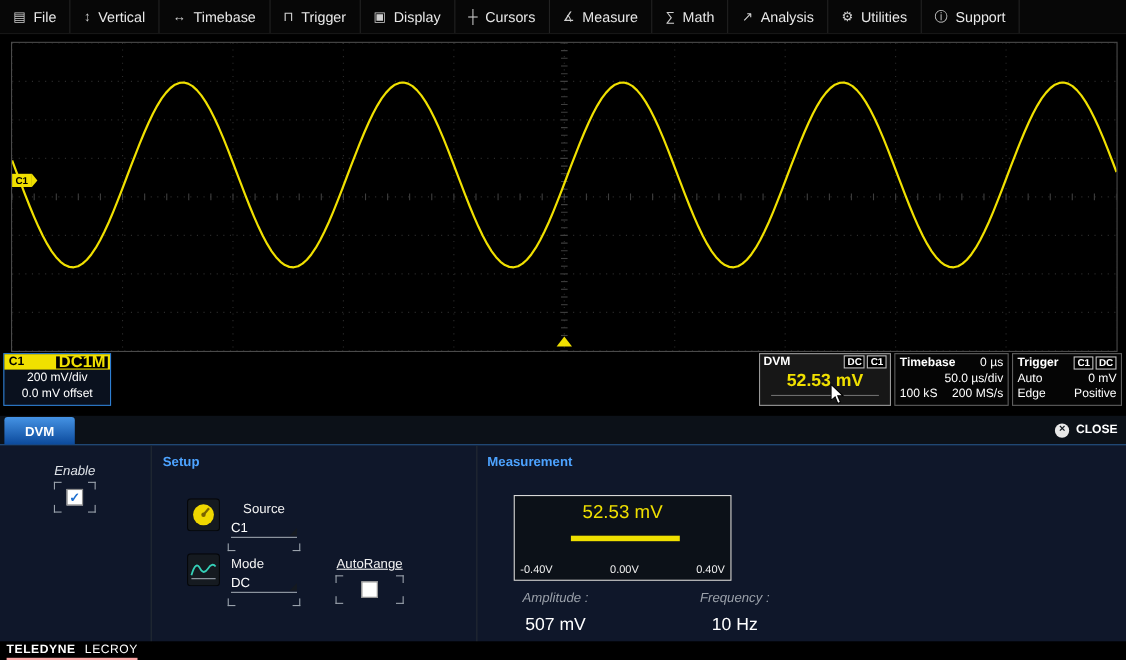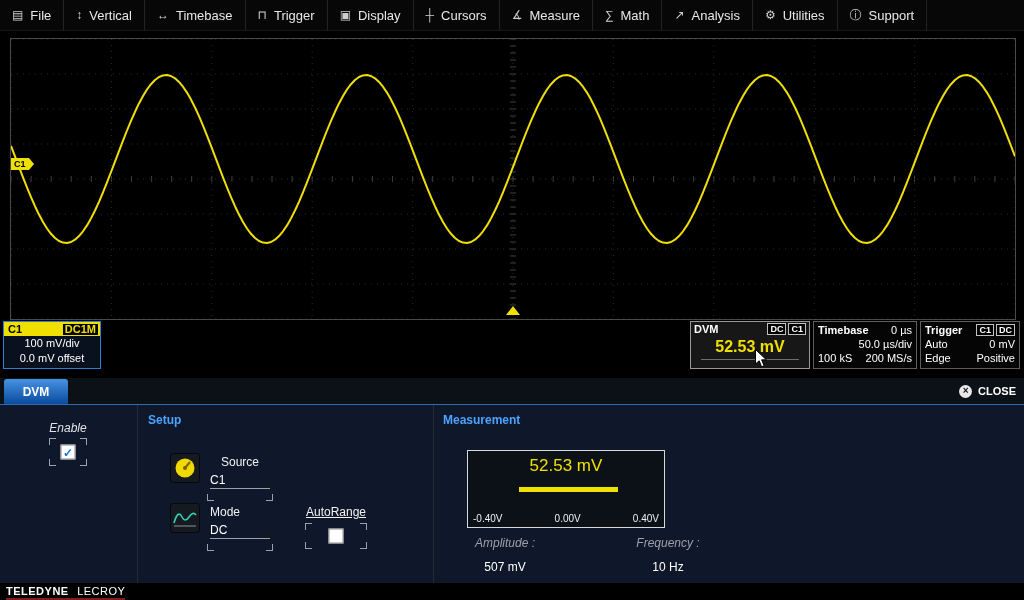--- a/index.html
+++ b/index.html
@@ -23,21 +23,21 @@
   .c1-flag:after{content:"";position:absolute;left:100%;top:0;border-top:6px solid transparent;
     border-bottom:6px solid transparent;border-left:5px solid #f0e000;}
   .trig-marker{position:absolute;left:495px;top:267px;width:0;height:0;
     border-left:7px solid transparent;border-right:7px solid transparent;border-bottom:9px solid #f0e000;}
   
   .ch-box{position:absolute;left:3px;top:321px;width:98px;height:48px;border:1px solid #2e7fd2;
     background:#0a111e;box-sizing:border-box;}
   .ch-header{height:14px;background:#f0e000;display:flex;align-items:center;justify-content:space-between;
     padding:0 2px 0 4px;}
   .ch-label{color:#000;font-size:11px;font-weight:bold;line-height:14px;}
-  .ch-coupling{background:#000;color:#f0e000;font-size:11px;line-height:11px;padding:0 2px;font-weight:bold;}
+  .ch-coupling{background:#000;color:#f0e000;font-size:15px;line-height:11px;padding:0 2px;font-weight:bold;}
   .ch-line{color:#fff;font-size:11px;text-align:center;line-height:15px;}
   .badge{background:#000;border:1px solid #c0c0c0;color:#fff;font-size:9px;font-weight:bold;
     line-height:10px;padding:0 2px;margin-left:2px;}
   .dvm-sum{position:absolute;left:690px;top:321px;width:120px;height:48px;background:#171717;
     border:1px solid #989898;box-sizing:border-box;}
   .dvm-sum-head{display:flex;align-items:center;padding:1px 3px 0 3px;}
   .dvm-sum-title{color:#fff;font-size:11px;font-weight:bold;flex:1;}
   .dvm-read{color:#f0e000;font-size:16px;text-align:center;line-height:23px;font-weight:bold;}
   .dvm-hr{border-top:1px solid #6d6d6d;margin:1px 10px 0 10px;}
   .tb-box{position:absolute;left:813px;top:321px;width:104px;height:48px;background:#050505;
@@ -80,25 +80,25 @@
   .tri{width:0;height:0;border-left:7px solid transparent;border-bottom:7px solid #141920;}
   
   .meter{position:absolute;left:467px;top:45px;width:198px;height:78px;background:#0c1118;
     border:1px solid #d8d8d8;box-sizing:border-box;}
   .meter-reading{color:#f0e000;font-size:17px;text-align:center;margin-top:5px;}
   .meter-bar{position:absolute;left:51px;top:36px;width:99px;height:5px;background:#f0e000;}
   .meter-scale{position:absolute;left:0;right:0;bottom:3px;display:flex;justify-content:space-between;
     padding:0 5px;color:#eee;font-size:10px;}
   .stat{position:absolute;width:130px;text-align:center;}
   .stat .slabel{font-style:italic;color:#9ba1aa;font-size:12px;}
-  .stat .sval{color:#fff;font-size:12px;margin-top:10px;}
+  .stat .sval{color:#fff;font-size:16px;margin-top:10px;}
   
   .footer{position:absolute;left:0;top:583px;width:1024px;height:17px;background:#000;
     display:flex;align-items:center;padding-left:6px;box-sizing:border-box;}
-  .logo{display:inline-block;border-bottom:2px solid #7f1d1d;line-height:12px;padding-bottom:1px;}
+  .logo{display:inline-block;border-bottom:2px solid #fca5a5;line-height:12px;padding-bottom:1px;}
   .logo .b1{color:#fff;font-size:11px;font-weight:bold;letter-spacing:.5px;}
   .logo .b2{color:#fff;font-size:11px;letter-spacing:.5px;margin-left:4px;}
   
   .mouse-cursor{position:absolute;left:755px;top:349px;pointer-events:none;}
 </style>
 </head>
 <body>
 
 <header class="menubar">
   <div class="menu-item">
@@ -265,21 +265,21 @@
     </svg>
   <div class="c1-flag">C1</div>
   <div class="trig-marker"></div>
 </div>
 
 <div class="ch-box">
   <div class="ch-header">
     <span class="ch-label">C1</span>
     <span class="ch-coupling">DC1M</span>
   </div>
-  <div class="ch-line">100 mV/div</div>
+  <div class="ch-line">200 mV/div</div>
   <div class="ch-line">0.0 mV offset</div>
 </div>
 
 <div class="dvm-sum">
   <div class="dvm-sum-head">
     <span class="dvm-sum-title">DVM</span>
     <span class="badge">DC</span>
     <span class="badge">C1</span>
   </div>
   <div class="dvm-read">52.53 mV</div>

